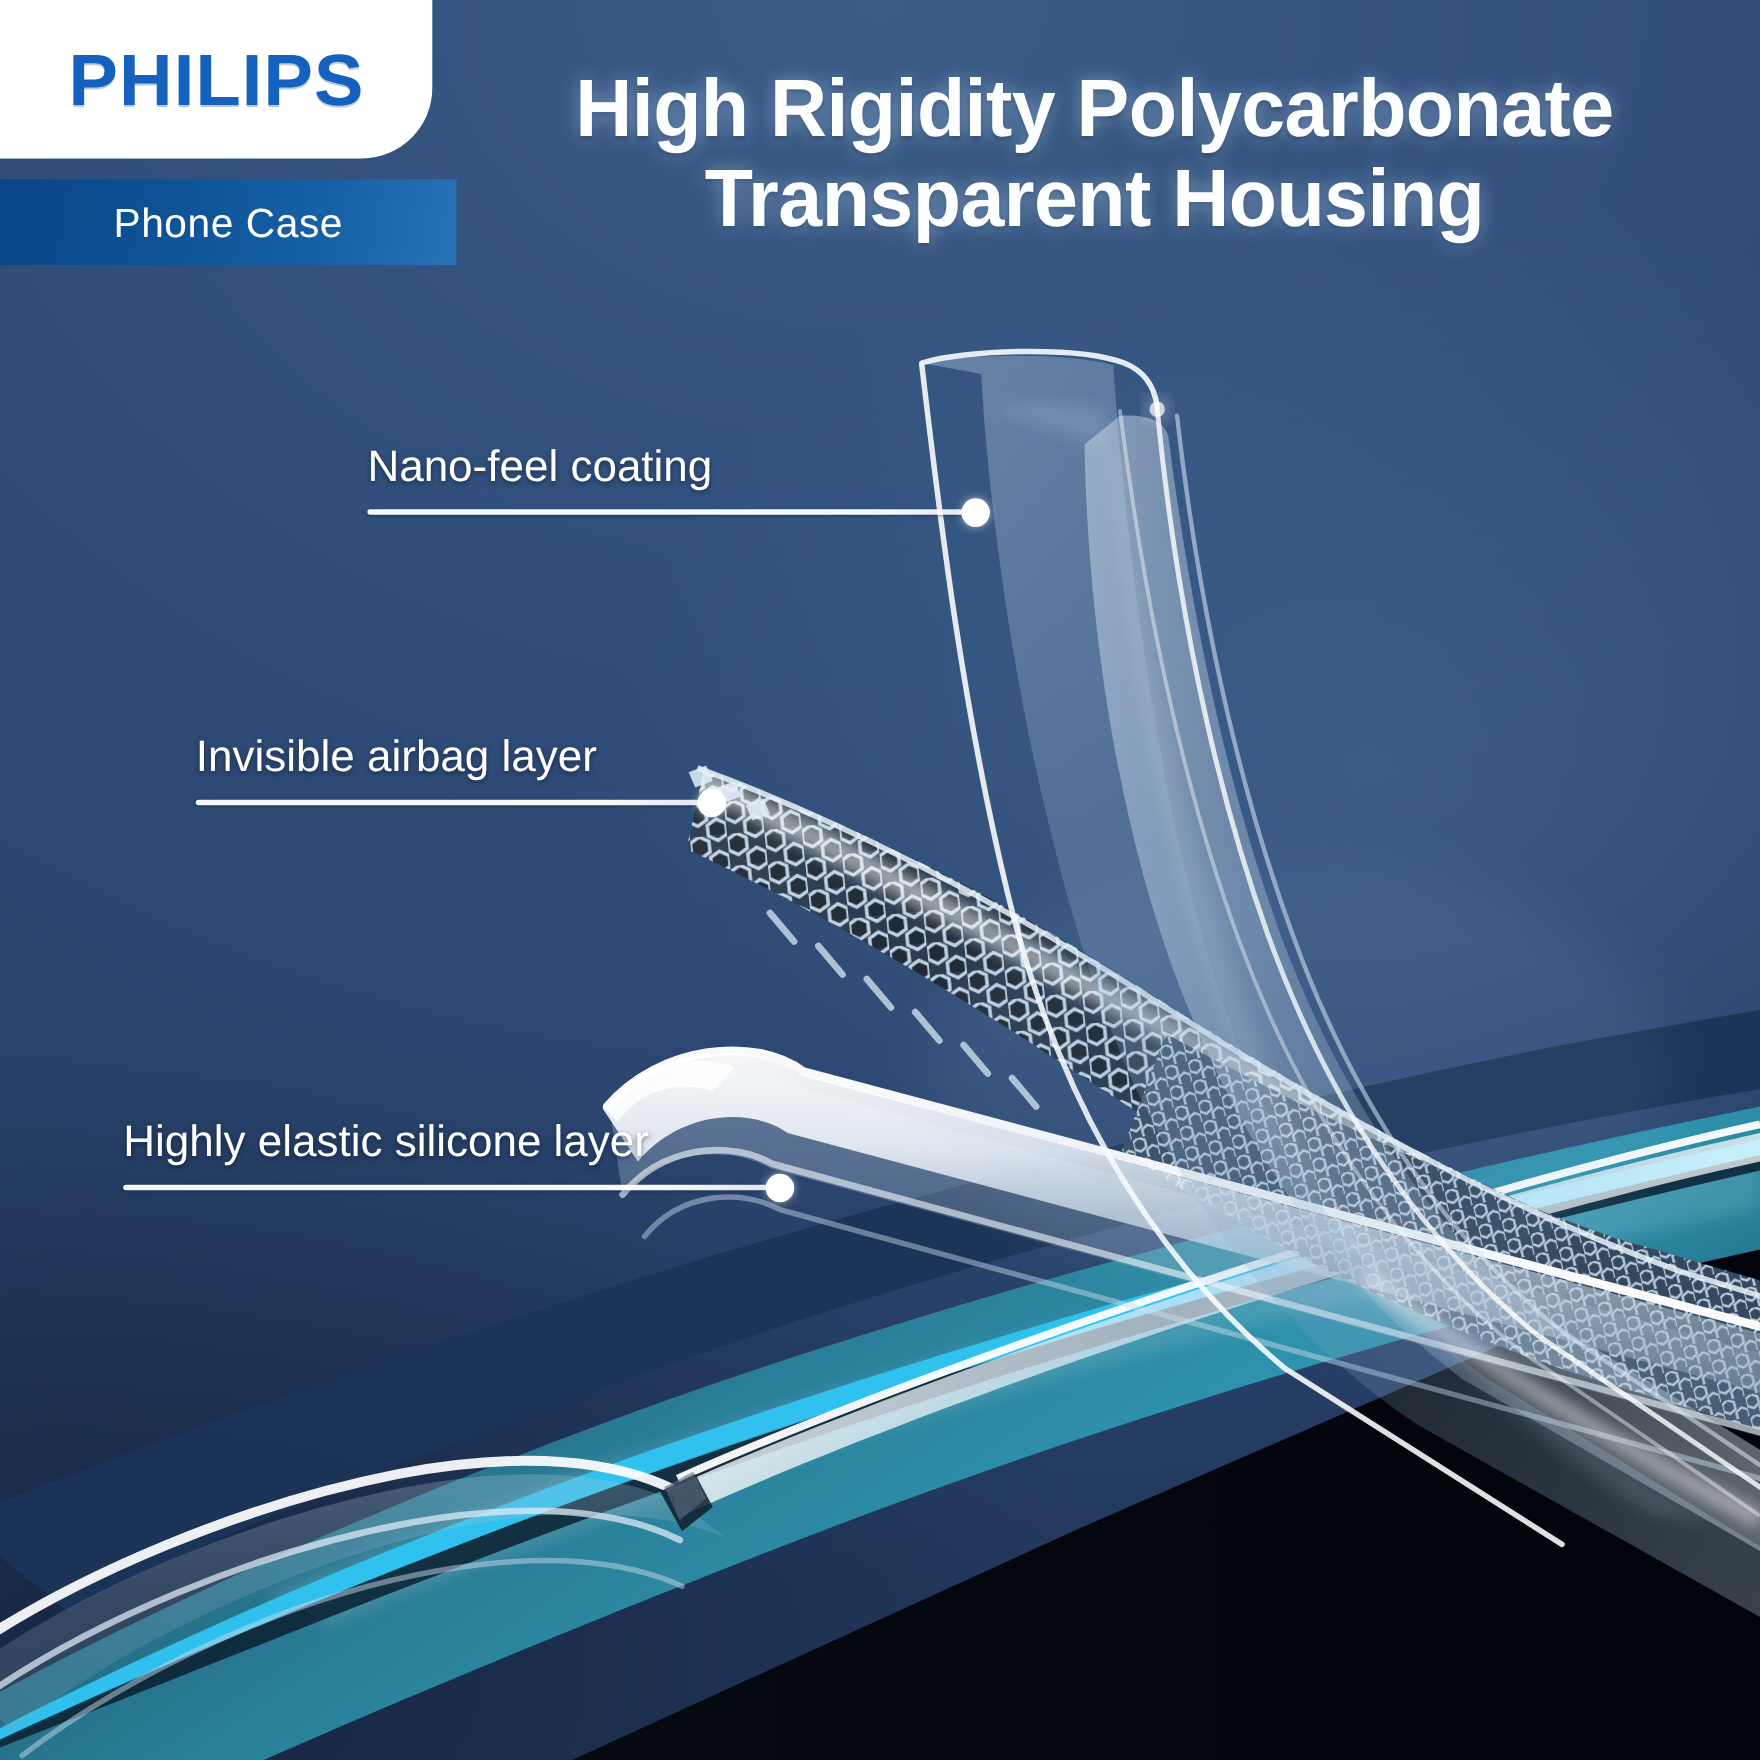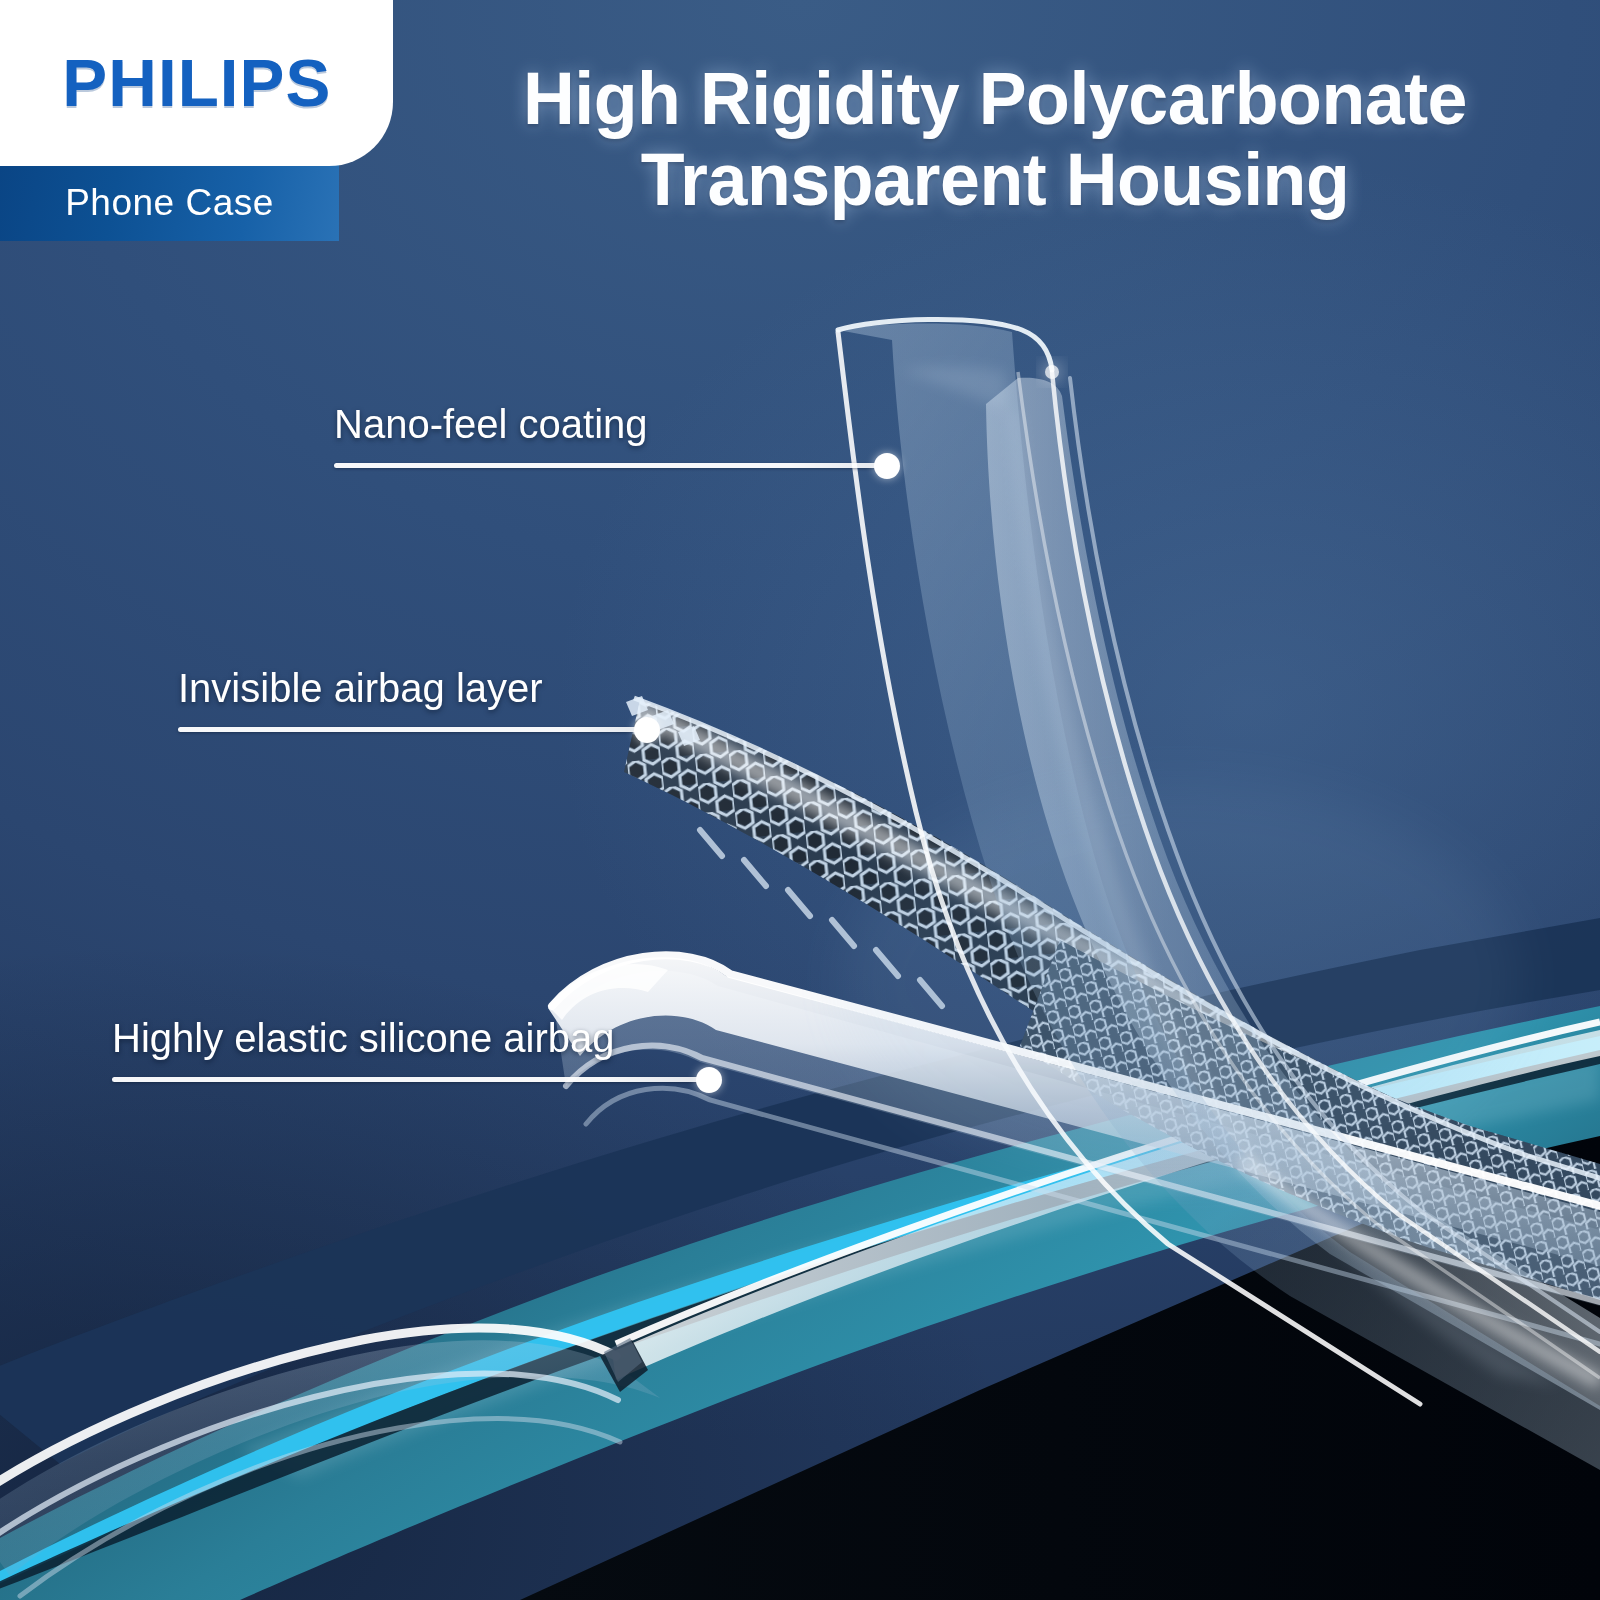--- a/index.html
+++ b/index.html
@@ -22,39 +22,39 @@
     position:absolute; inset:0;
     background:
       radial-gradient(70% 55% at 78% 44%, rgba(92,132,176,.30) 0%, rgba(92,132,176,0) 62%),
       radial-gradient(90% 60% at 10% 95%, rgba(10,22,42,.55) 0%, rgba(10,22,42,0) 60%);
     pointer-events:none;
   }
 
   
   .brand-badge{
     position:absolute; left:0; top:0;
-    width:393px; height:166px;
+    width:393px; height:144px;
     background:#ffffff;
     border-bottom-right-radius:64px;
     display:flex; align-items:center; justify-content:center;
     z-index:40;
   }
   .brand-wordmark{
     font-family:"Liberation Sans", sans-serif;
     font-weight:bold;
     font-size:66px;
     letter-spacing:1px;
     color:#1461c0;
     line-height:1;
     text-shadow:0 2px 0 rgba(10,60,130,.28);
     transform:scaleX(1.02);
   }
   .brand-sub-band{
     position:absolute; left:0; top:163px;
-    width:339px; height:78px;
+    width:415px; height:78px;
     background:linear-gradient(100deg,#0a4585 0%, #0d5194 34%, #1761a8 72%, #2a72b6 100%);
     display:flex; align-items:center; justify-content:center;
     z-index:39;
   }
   .brand-sub-text{
     color:#fff; font-size:37px; font-weight:normal; letter-spacing:.5px;
     line-height:1;
   }
 
   
@@ -349,19 +349,19 @@
   </div>
 
   <div class="callout" id="callout-nano">
     <div class="callout-text">Nano-feel coating</div>
     <div class="callout-rule">
       <span class="callout-dot"></span>
     </div>
   </div>
 
   <div class="callout" id="callout-silicone">
-    <div class="callout-text">Highly elastic silicone airbag</div>
+    <div class="callout-text">Highly elastic silicone layer</div>
     <div class="callout-rule">
       <span class="callout-dot"></span>
     </div>
   </div>
 
 </div>
 
 </body></html>

